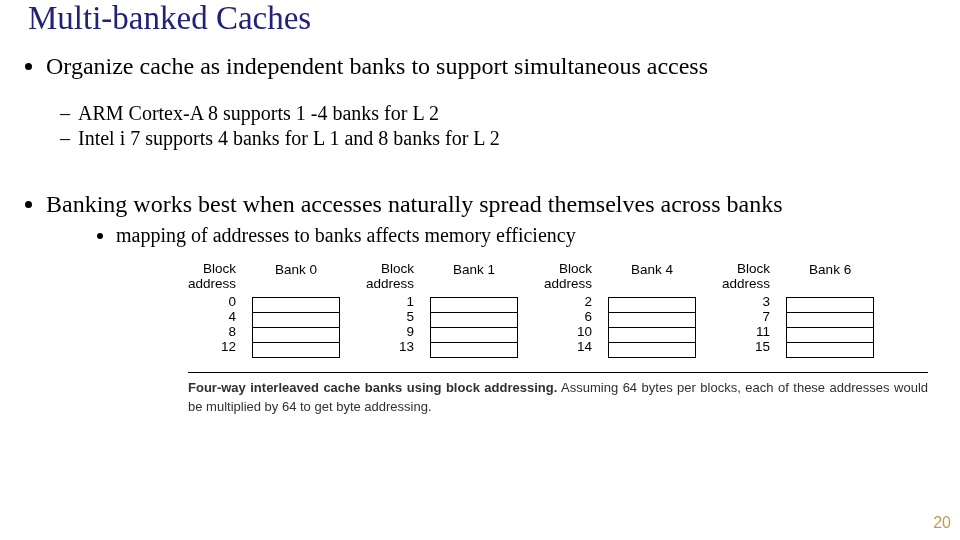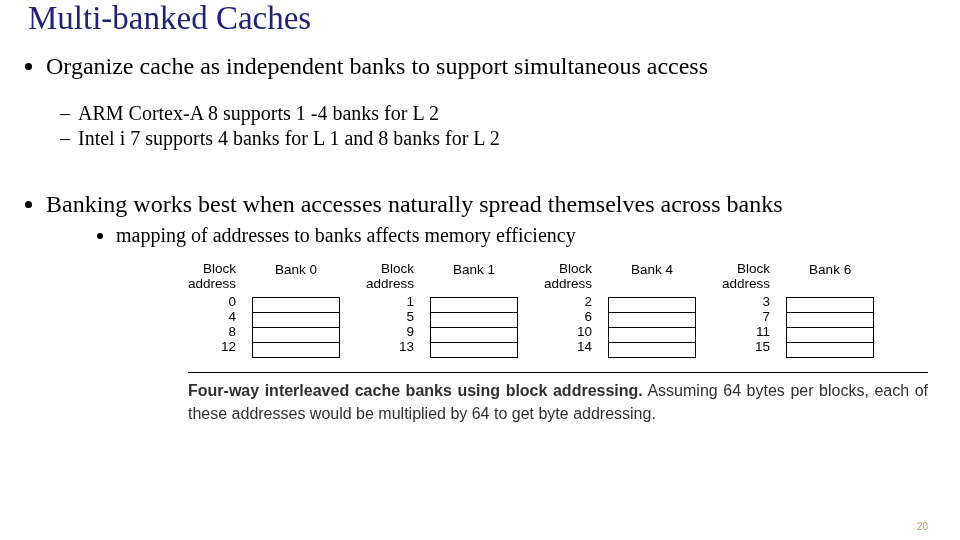--- a/index.html
+++ b/index.html
@@ -105,35 +105,35 @@
   .tbl .row {
     height: 14px;
     border-bottom: 1px solid #000;
   }
   .tbl .row:last-child { border-bottom: none; }
 
   .caption {
     margin: 14px 0 0 160px;
     width: 740px;
     font-family: Arial, Helvetica, sans-serif;
-    font-size: 16px;
+    font-size: 13px;
     text-align: justify;
     color: #303030;
     border-top: 1px solid #000;
     padding-top: 6px;
     line-height: 1.45;
   }
   .caption .bold { font-weight: bold; }
 
   .pagenum {
     position: absolute;
     bottom: 8px;
-    right: 32px;
+    right: 9px;
     font-family: Arial, sans-serif;
-    font-size: 10px;
+    font-size: 16px;
     color: #c39a4f;
   }
 </style>
 </head>
 <body>
 
 <div class="slide">
   <h1 class="title">Multi-banked Caches</h1>
 
   <ul class="top-list">

